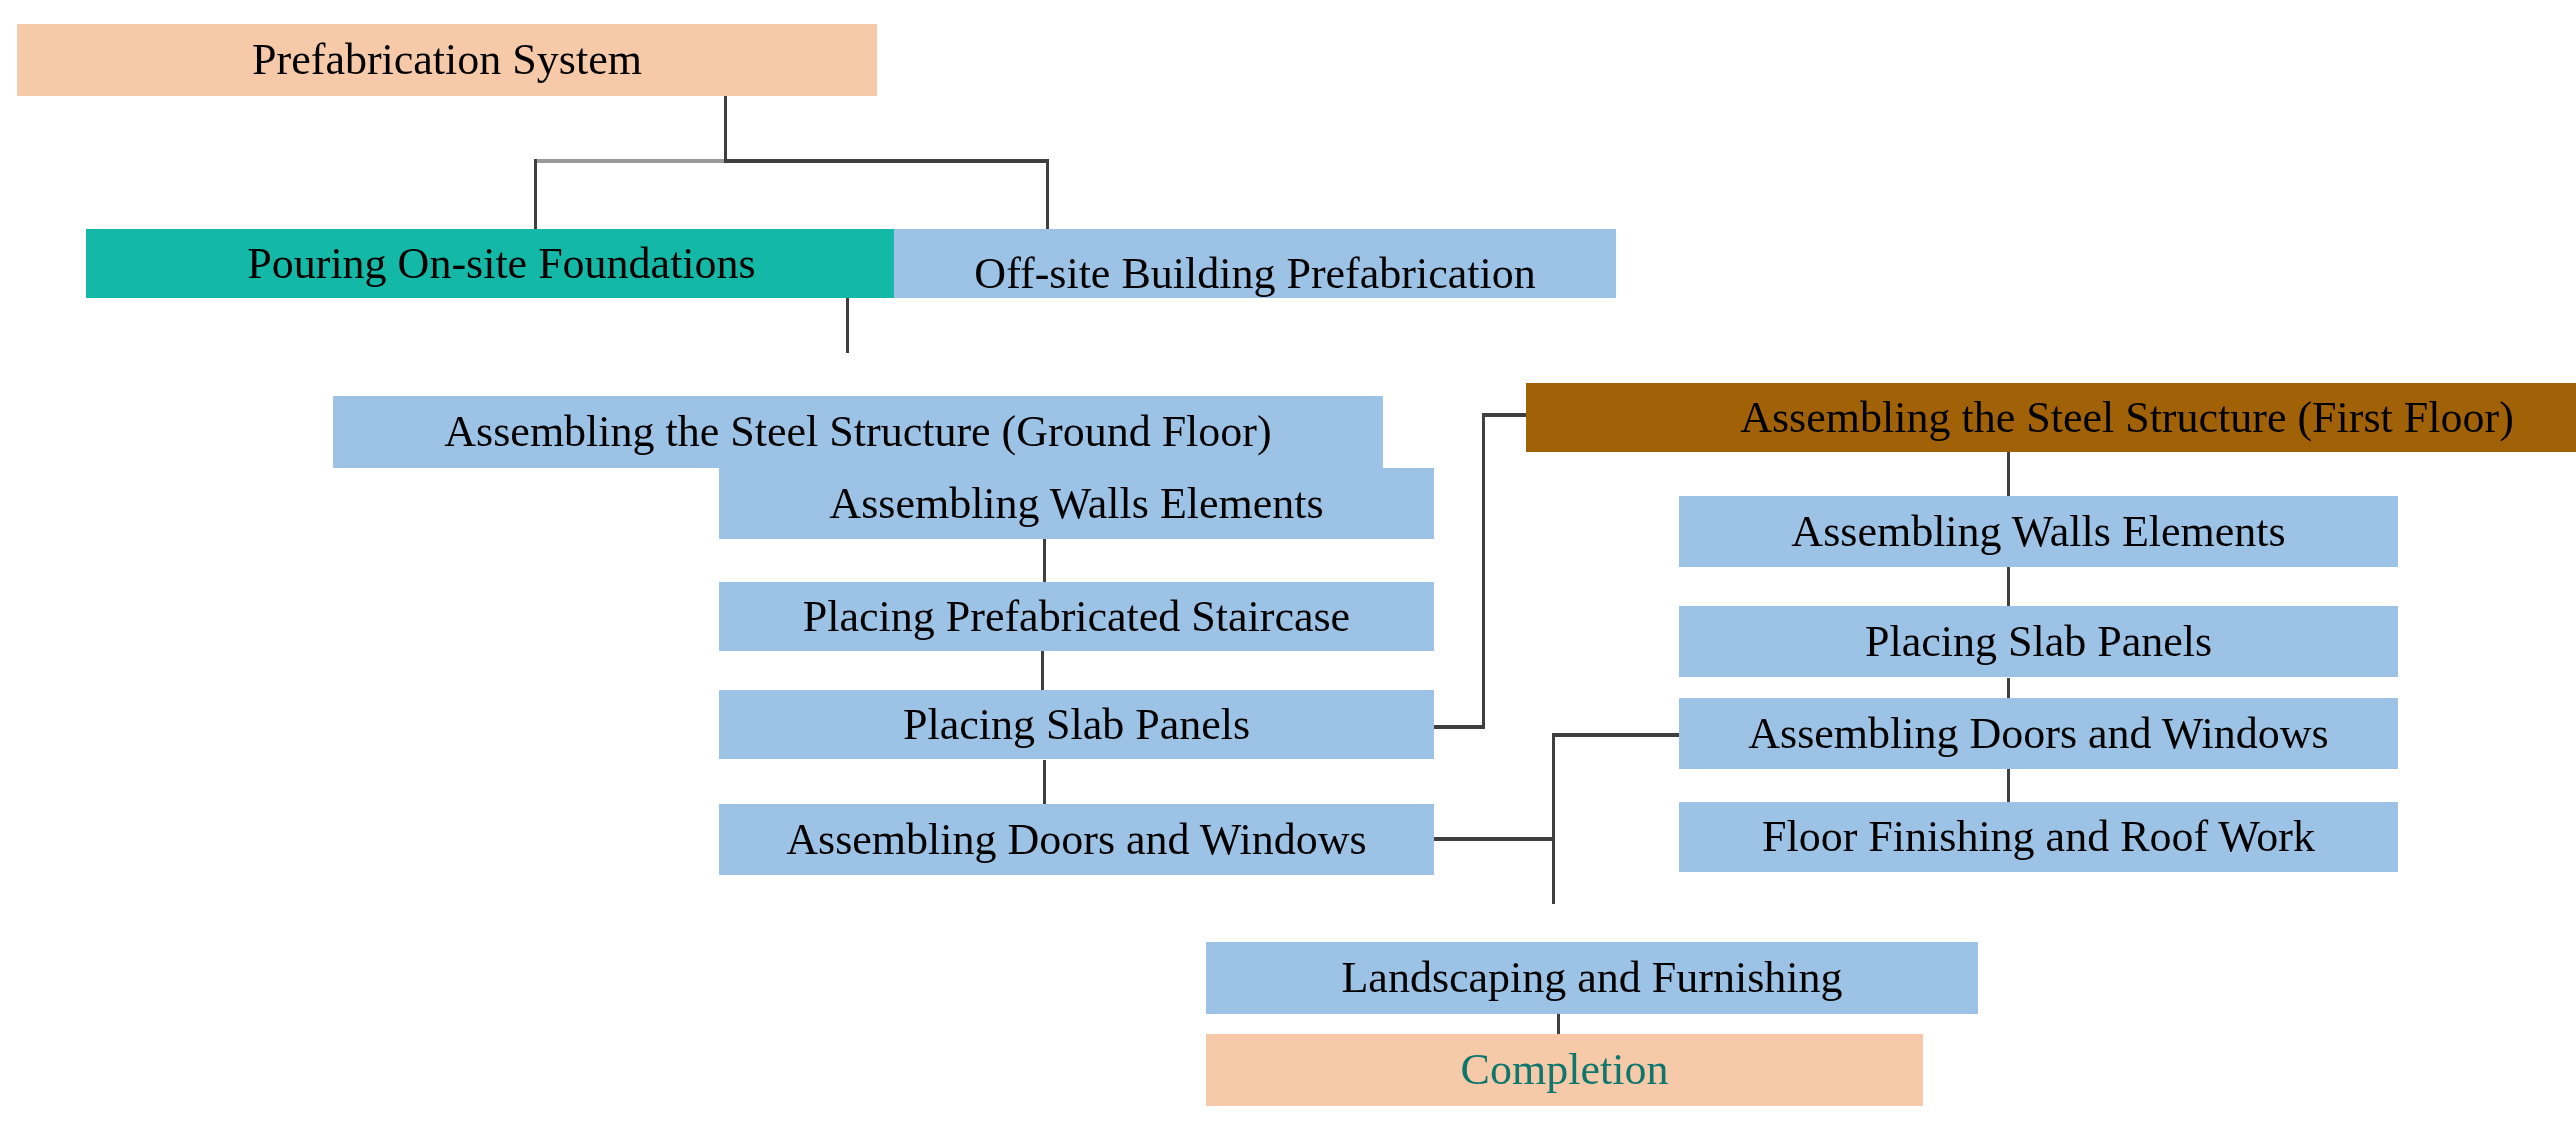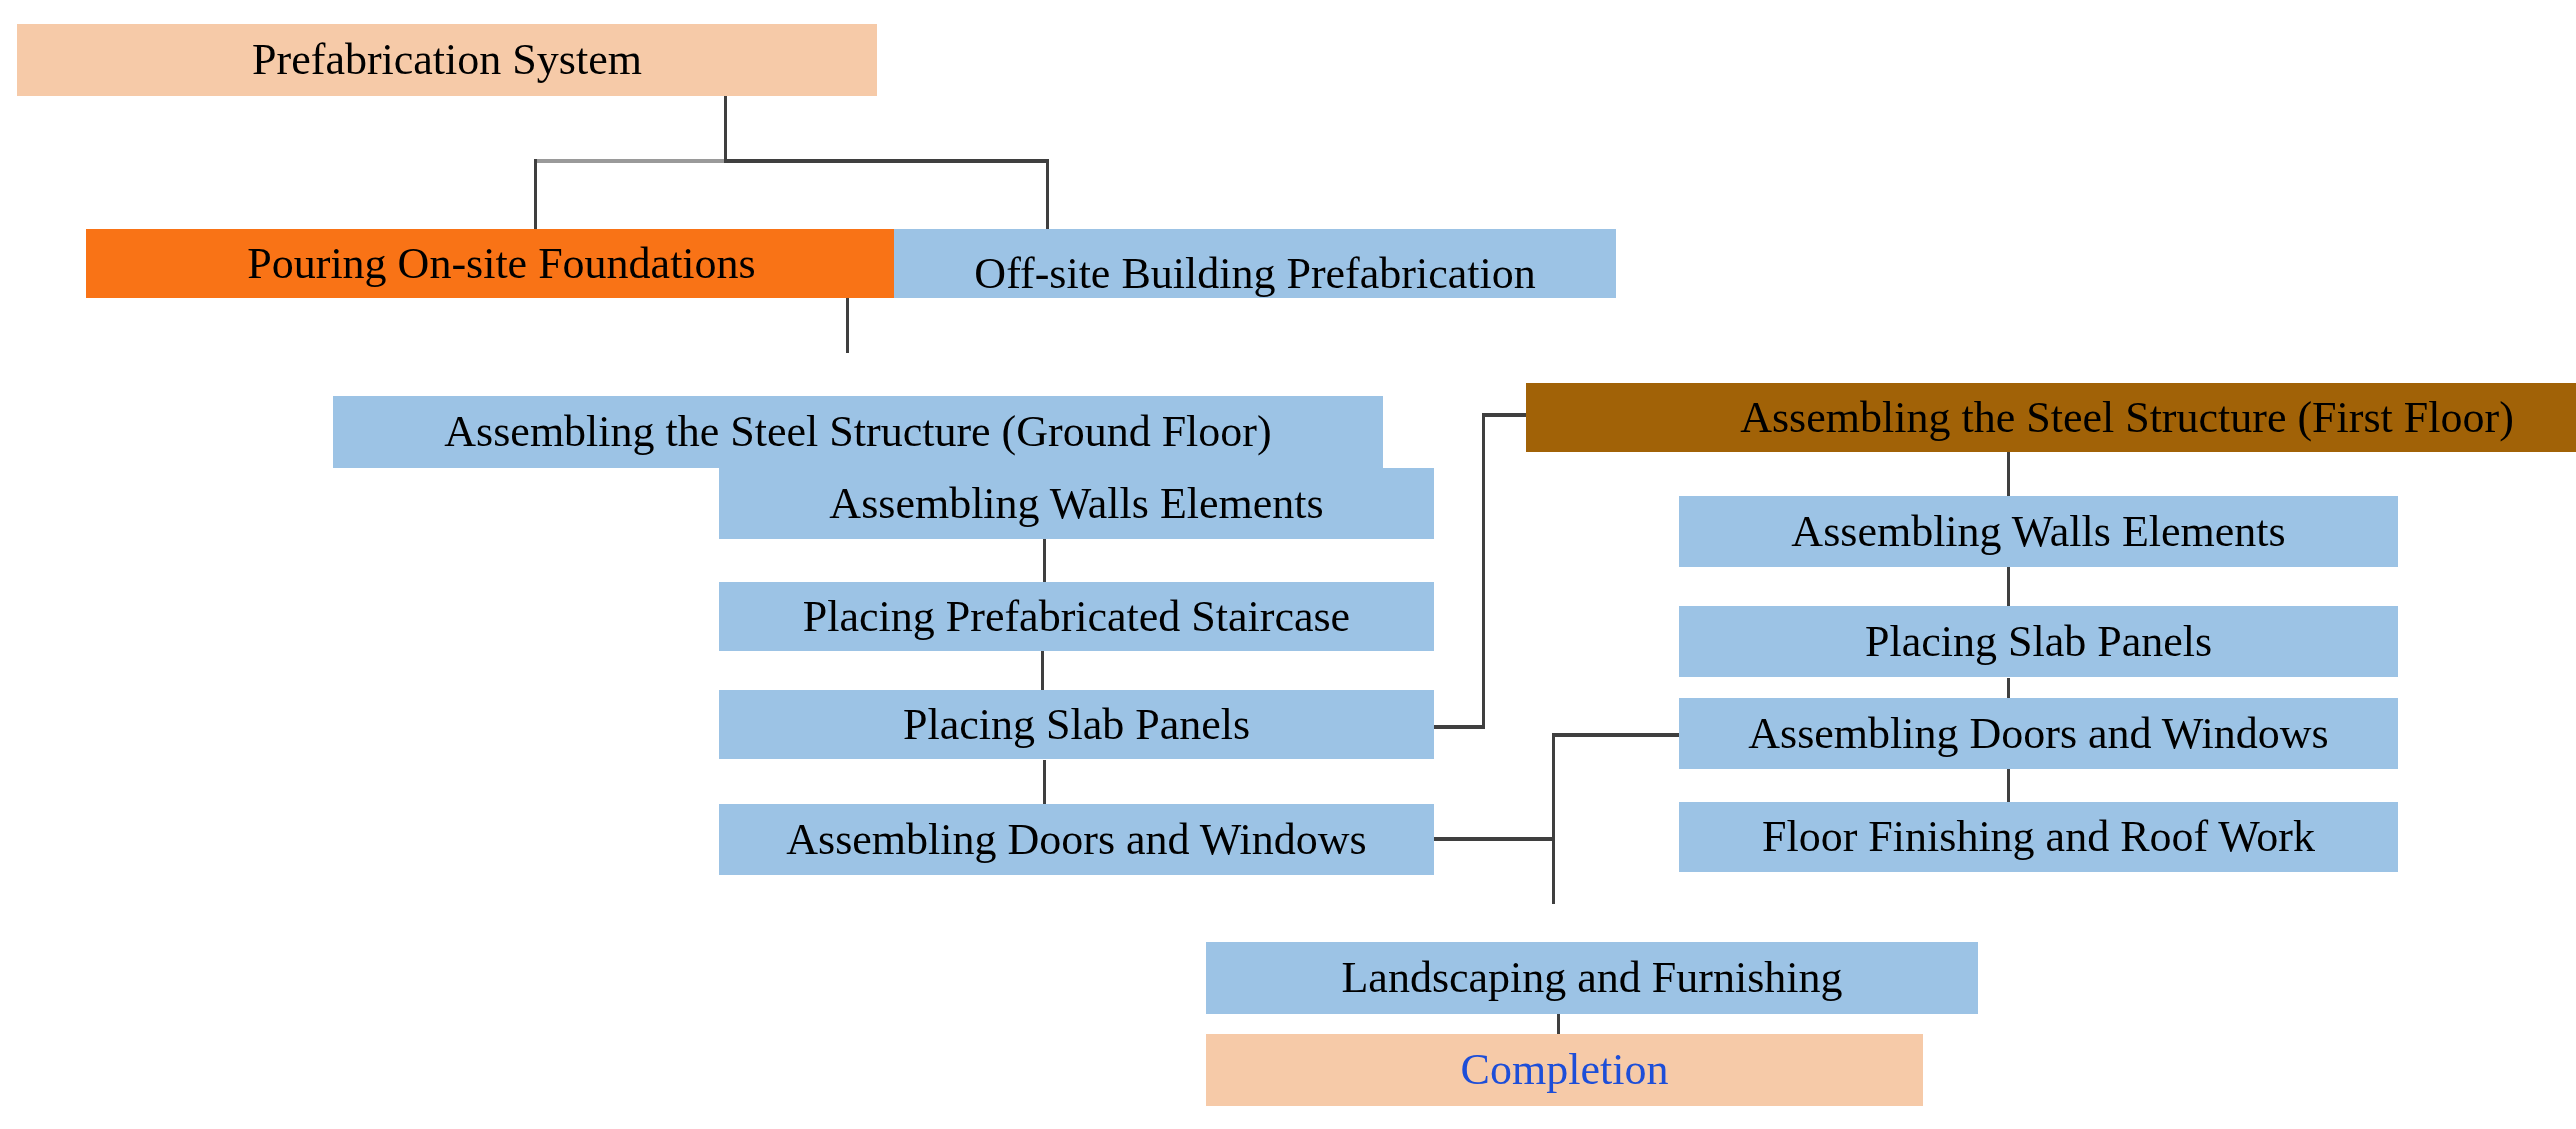--- a/index.html
+++ b/index.html
@@ -53,21 +53,21 @@
     <div class="line" style="left: 2007px; top: 567px; width: 3.2px; height: 40px; background: rgb(63, 63, 63);"></div>
     <div class="line" style="left: 2007px; top: 678px; width: 3.2px; height: 22px; background: rgb(63, 63, 63);"></div>
     <div class="line" style="left: 2007px; top: 769px; width: 3.2px; height: 34px; background: rgb(63, 63, 63);"></div>
     <div class="line" style="left: 1433px; top: 837px; width: 122px; height: 3.8px; background: rgb(63, 63, 63);"></div>
     <div class="line" style="left: 1552px; top: 733px; width: 3.2px; height: 171px; background: rgb(63, 63, 63);"></div>
     <div class="line" style="left: 1552px; top: 733px; width: 128px; height: 3.8px; background: rgb(63, 63, 63);"></div>
     <div class="line" style="left: 1557px; top: 975px; width: 3.2px; height: 60px; background: rgb(63, 63, 63);"></div>
     <div class="node" style="left: 17px; top: 24px; width: 860px; height: 72px; background: rgb(246, 202, 168);">
       <span style="color: rgb(0, 0, 0);">Prefabrication System</span>
     </div>
-    <div class="node" style="left: 86px; top: 229px; width: 809px; height: 69px; background: #f97316; padding-left: 22px;">
+    <div class="node" style="left: 86px; top: 229px; width: 809px; height: 69px; background: #14b8a6; padding-left: 22px;">
       <span style="color: rgb(0, 0, 0);">Pouring On-site Foundations</span>
     </div>
     <div class="node" style="left: 894px; top: 229px; width: 722px; height: 69px; background: rgb(156, 195, 229);">
       <span style="color: rgb(0, 0, 0); margin-top: 20px;">Off-site Building Prefabrication</span>
     </div>
     <div class="node" style="left: 333px; top: 352px; width: 1050px; height: 72px; background: rgb(156, 195, 229); margin-top: 44px;">
       <span style="color: rgb(0, 0, 0);">Assembling the Steel Structure (Ground Floor)</span>
     </div>
     <div class="node" style="left: 719px; top: 468px; width: 715px; height: 71px; background: rgb(156, 195, 229);">
       <span style="color: rgb(0, 0, 0);">Assembling Walls Elements</span>
@@ -93,16 +93,16 @@
     <div class="node" style="left: 1679px; top: 698px; width: 719px; height: 71px; background: rgb(156, 195, 229);">
       <span style="color: rgb(0, 0, 0);">Assembling Doors and Windows</span>
     </div>
     <div class="node" style="left: 1679px; top: 802px; width: 719px; height: 70px; background: rgb(156, 195, 229);">
       <span style="color: rgb(0, 0, 0);">Floor Finishing and Roof Work</span>
     </div>
     <div class="node" style="left: 1206px; top: 942px; width: 772px; height: 72px; background: rgb(156, 195, 229);">
       <span style="color: rgb(0, 0, 0);">Landscaping and Furnishing</span>
     </div>
     <div class="node" style="left: 1206px; top: 1034px; width: 717px; height: 72px; background: rgb(246, 202, 168);">
-      <span style="color: #1d4ed8;">Completion</span>
+      <span style="color: #0f766e;">Completion</span>
     </div>
   </div>
 
 
 </body></html>

